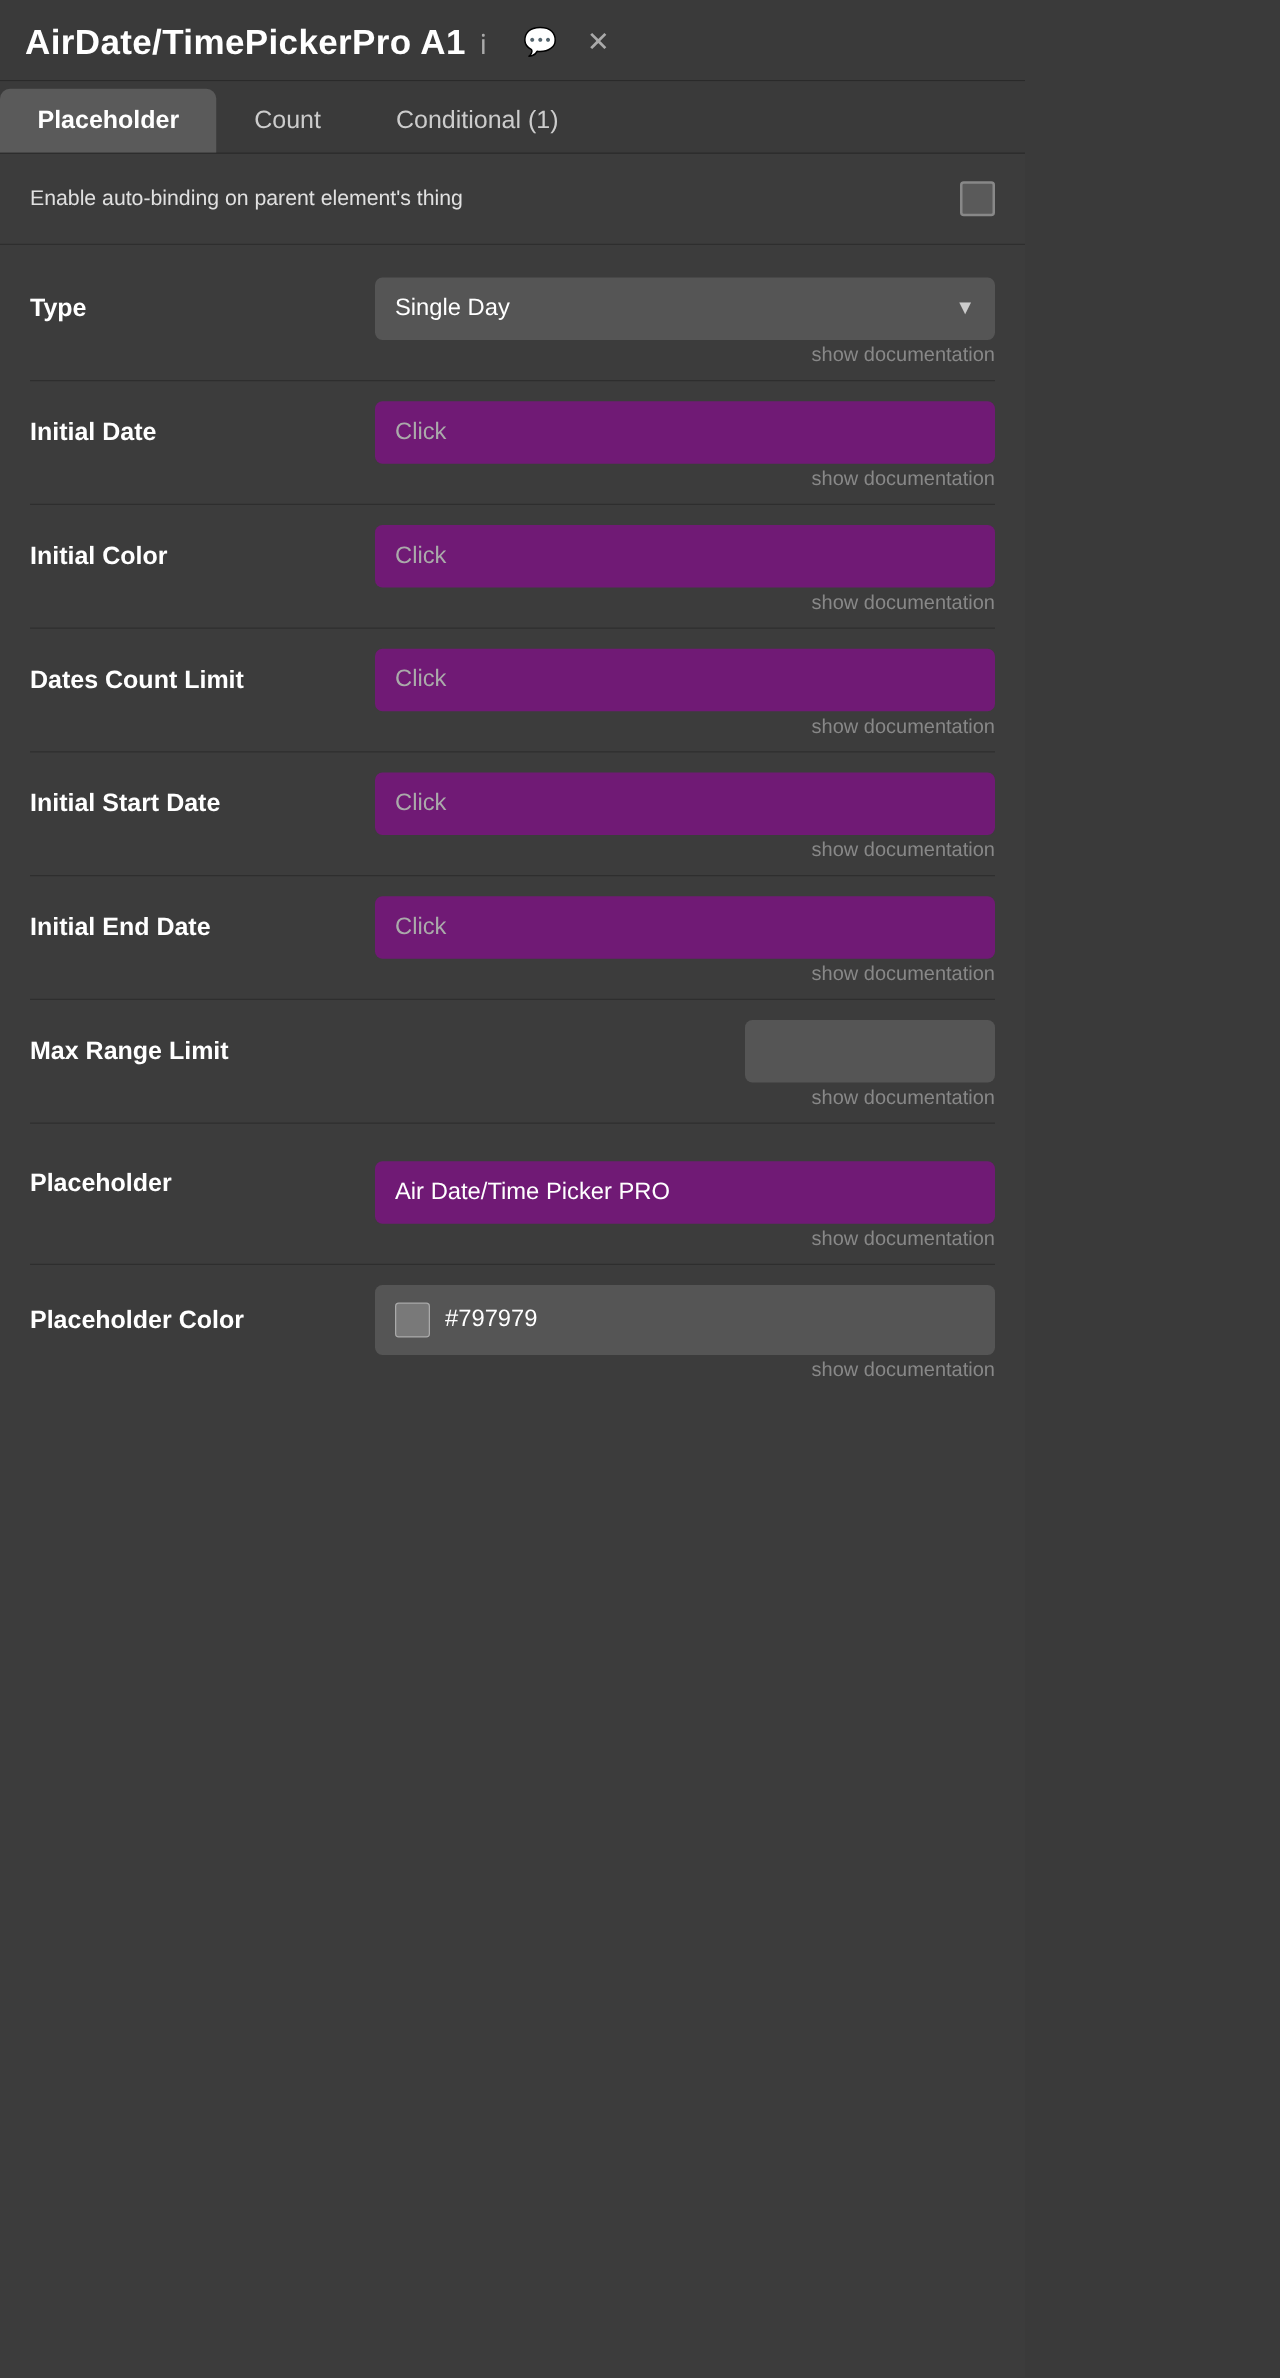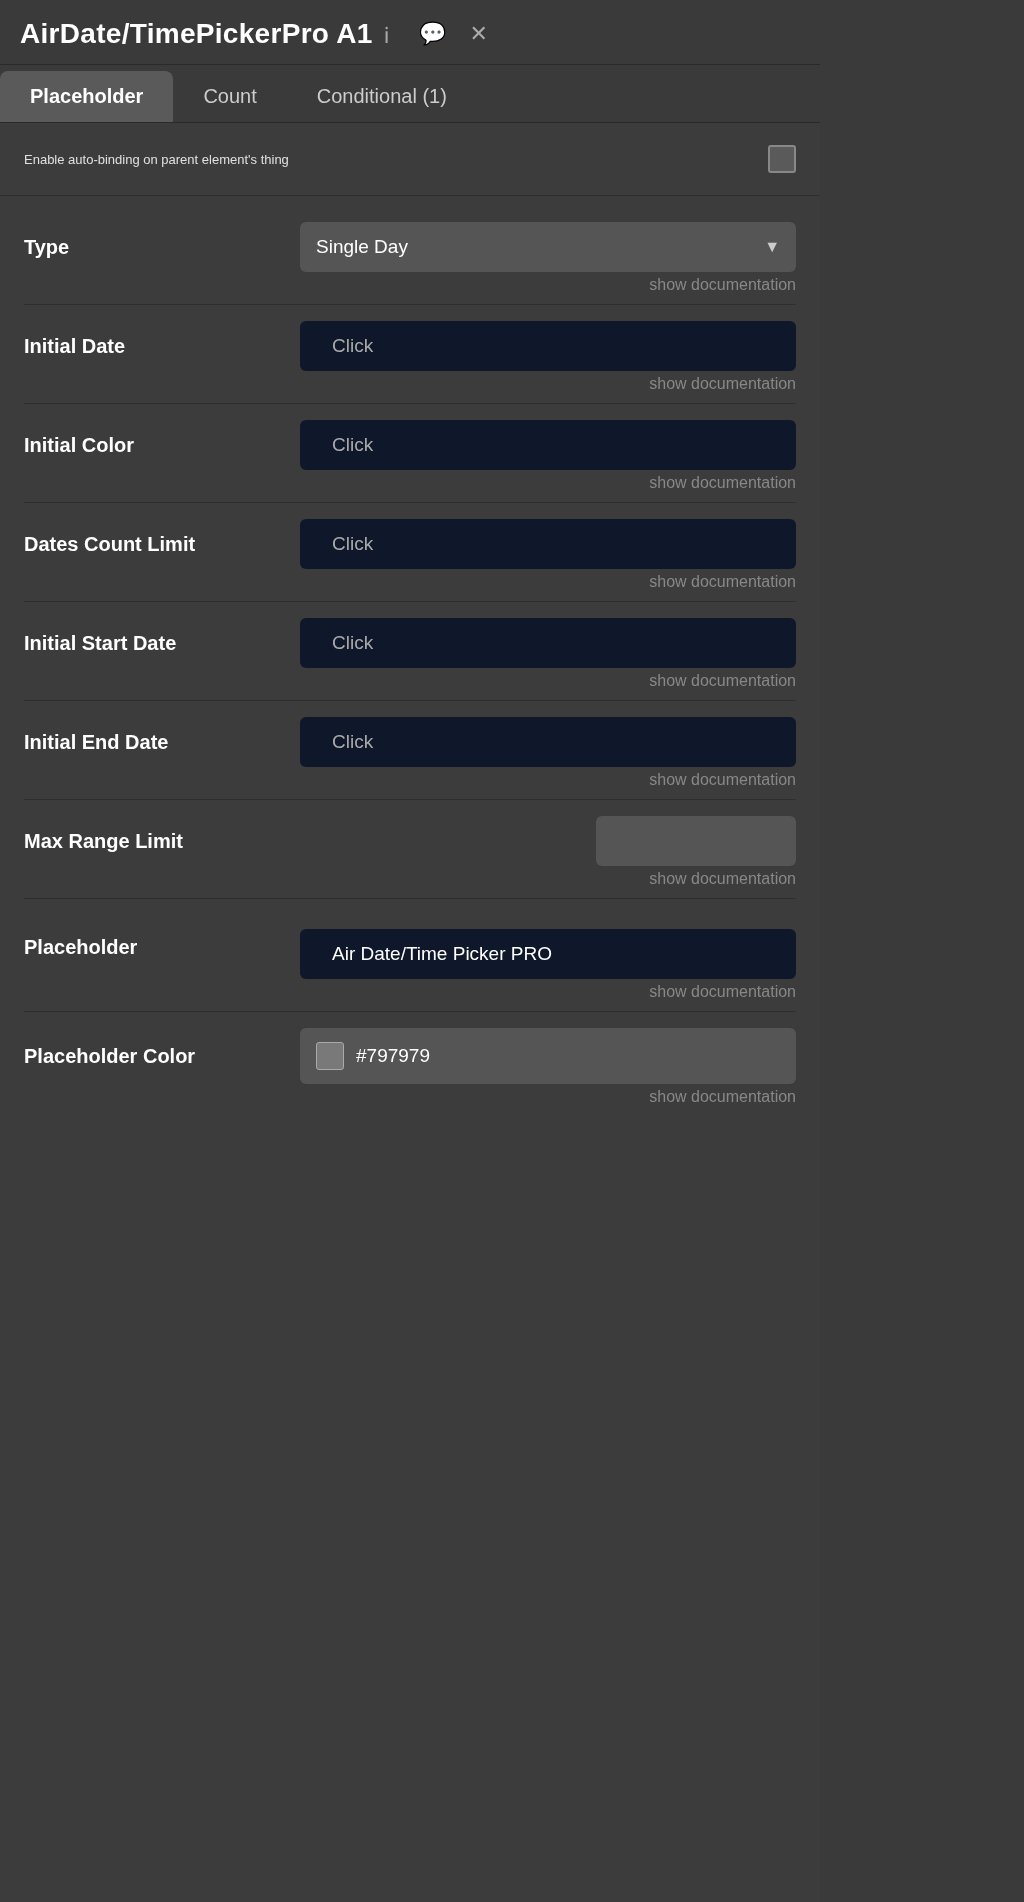--- a/index.html
+++ b/index.html
@@ -91,21 +91,21 @@
     
     .auto-binding-row {
       display: flex;
       align-items: center;
       justify-content: space-between;
       padding: 22px 24px;
       border-bottom: 1px solid #2e2e2e;
     }
 
     .auto-binding-label {
-      font-size: 13px;
+      font-size: 17px;
       color: #e0e0e0;
       font-weight: 400;
     }
 
     .checkbox {
       width: 28px;
       height: 28px;
       background: #5a5a5a;
       border: 2px solid #888888;
       border-radius: 3px;
@@ -135,24 +135,24 @@
     .field-label {
       font-size: 20px;
       font-weight: 600;
       color: #ffffff;
       min-width: 260px;
       flex-shrink: 0;
     }
 
     .field-input {
       flex: 1;
-      background: #0f172a;
+      background: #701a75;
       border: none;
       border-radius: 6px;
-      padding: 14px 32px;
+      padding: 14px 16px;
       color: #aaaaaa;
       font-size: 19px;
       cursor: pointer;
       min-height: 50px;
     }
 
     .field-input.with-value {
       color: #ffffff;
       font-weight: 500;
       margin-top: 14px;

